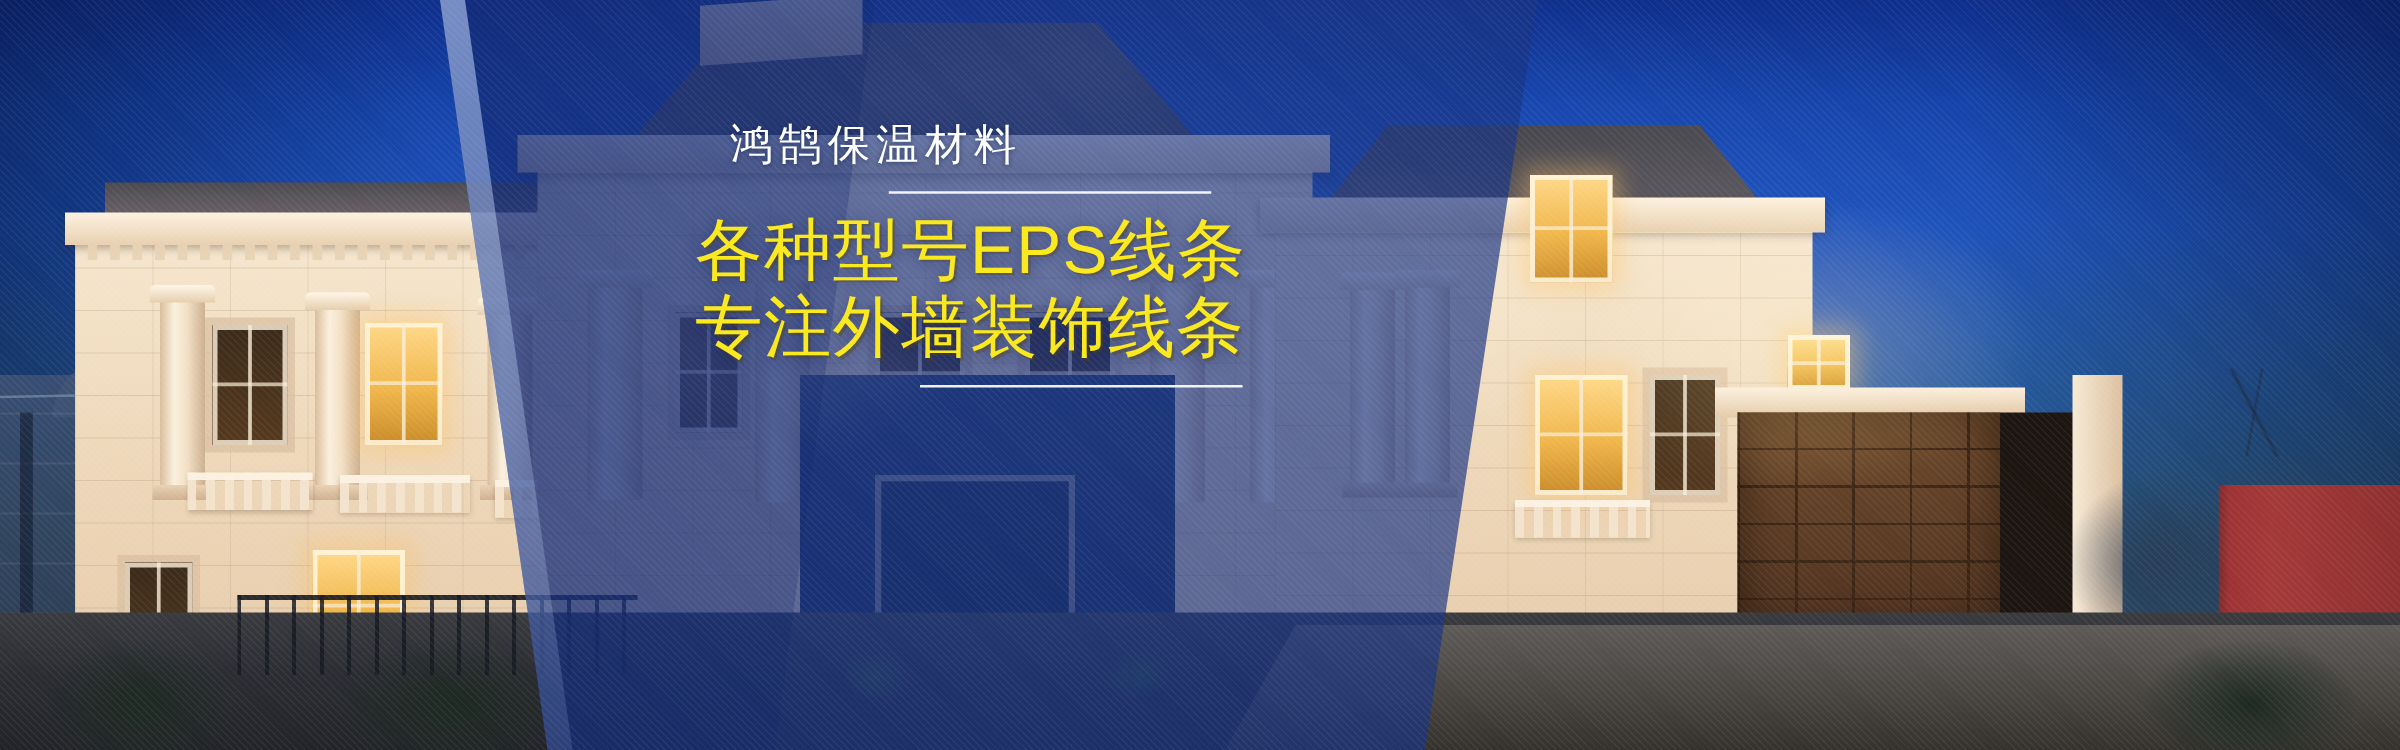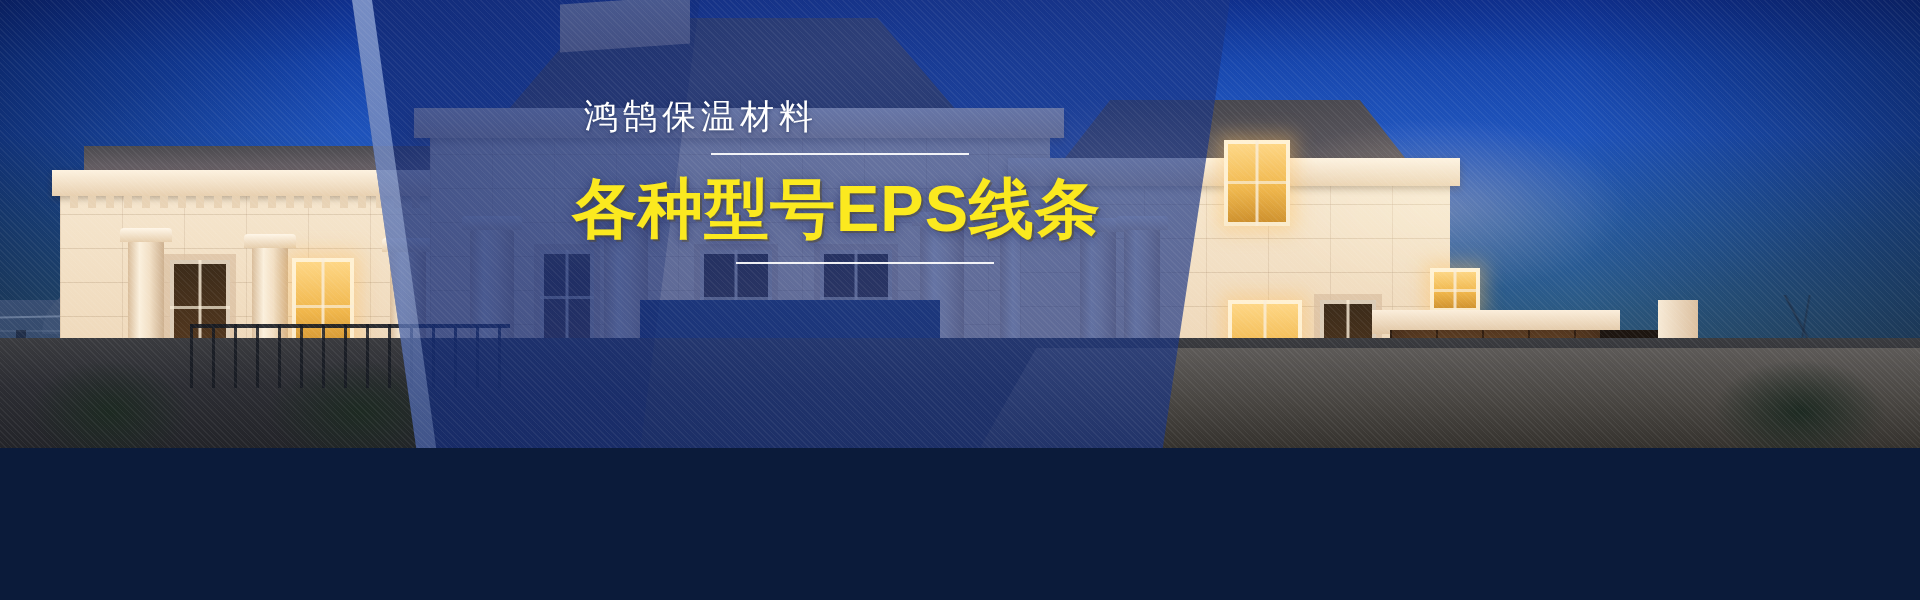--- a/index.html
+++ b/index.html
@@ -4,21 +4,21 @@
 <title>Banner</title>
 <style>
   html, body {
     margin: 0;
     padding: 0;
     background: #0b1b3a;
   }
   #banner {
     position: relative;
     width: 1920px;
-    height: 448px;
+    height: 600px;
     overflow: hidden;
     font-family: "Liberation Sans", "DejaVu Sans", sans-serif;
     background: #1d4ed8;
   }
 
   
   .photo {
     position: absolute;
     inset: 0;
     overflow: hidden;
@@ -413,26 +413,26 @@
     margin: 16px 0 14px 155px;
     width: 258px;
   }
   .rule-bottom {
     height: 2px;
     background: rgba(255,255,255,.92);
     margin: 14px 0 16px 180px;
     width: 258px;
   }
   .headline {
-    font-size: 65px;
-    font-weight: bold;
+    font-size: 54px;
+    font-weight: normal;
     color: #fbe91f;
     letter-spacing: 1px;
     line-height: 1.16;
-    margin: 16px;
+    margin: 0;
     text-shadow:
       2px 2px 0 rgba(90,70,0,.35),
       0 2px 12px rgba(20,30,90,.55);
     white-space: nowrap;
   }
   .headline .l2 { display: block; }
   .tagline {
     font-size: 28px;
     color: #ffffff;
     letter-spacing: 2px;
@@ -562,19 +562,20 @@
   <div class="hatch"></div>
 
   <div class="content">
 
     <div class="brand">鸿鹄保温材料</div>
 
     <div class="rule"></div>
 
     <div class="headline">
       <span class="l1">各种型号EPS线条</span>
+      <span class="l2">专注外墙装饰线条</span>
     </div>
 
     <div class="rule-bottom"></div>
 
   </div>
 
 </div>
 
 </body></html>

